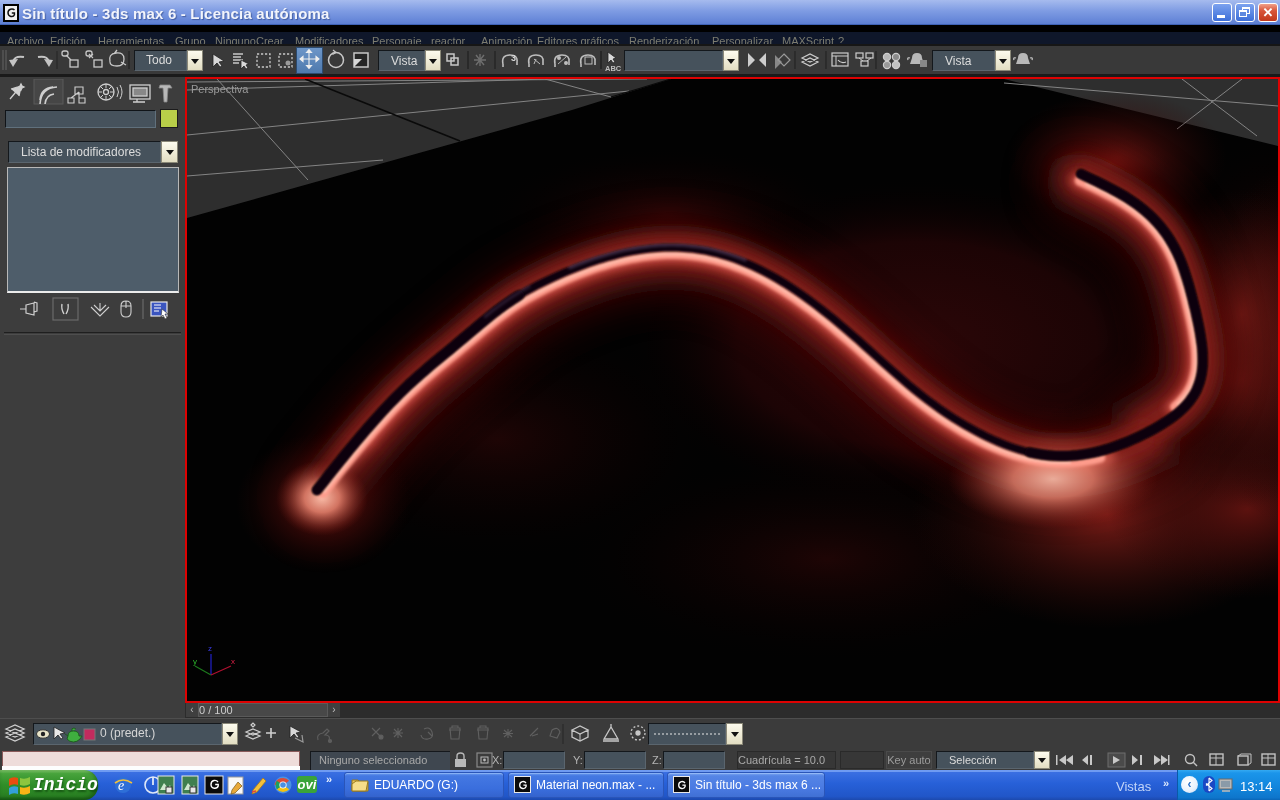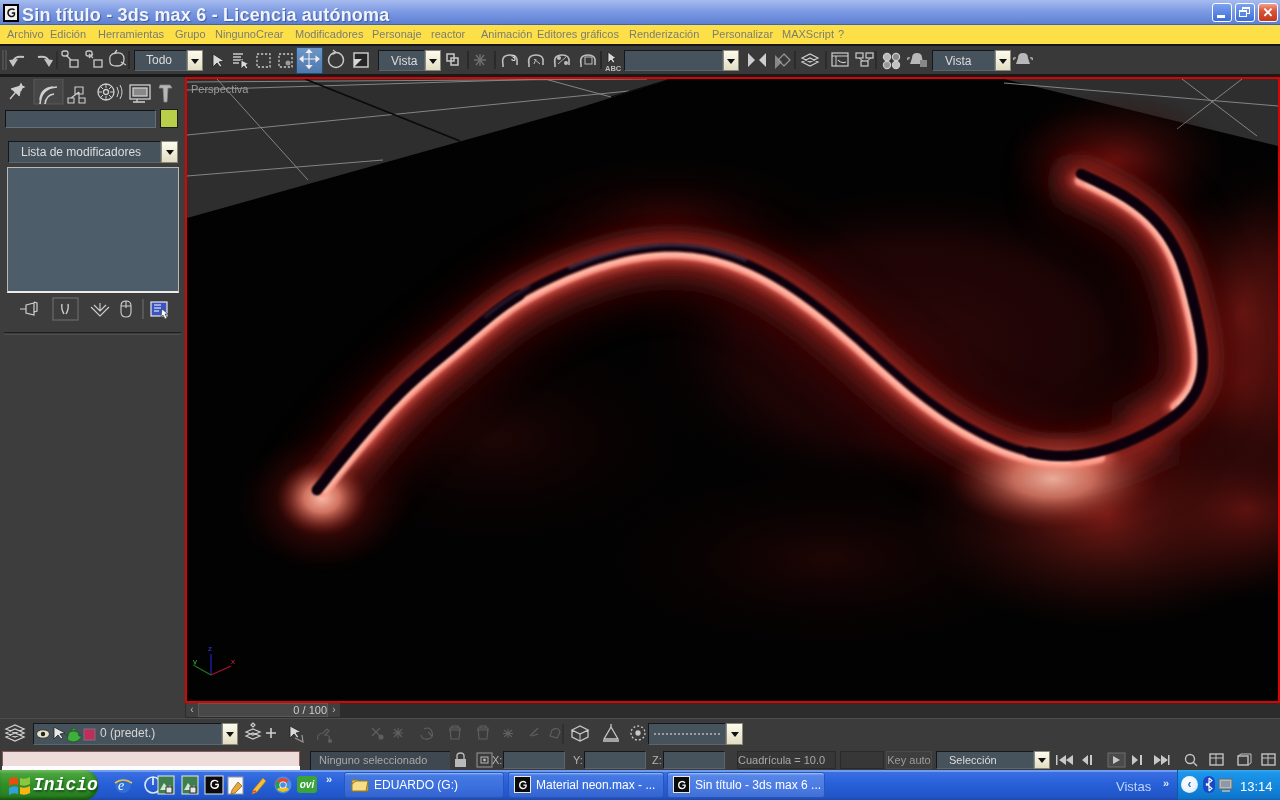--- a/index.html
+++ b/index.html
@@ -8,31 +8,31 @@
 .combobtn:after{content:"";width:0;height:0;border:4px solid transparent;border-top:5px solid #111;margin-top:5px}
 .ctext{color:#dcdcdc;font-size:12px;padding-left:12px;line-height:20px;white-space:nowrap;overflow:hidden}
 </style></head><body>
 
 <div class="abs" style="left:0;top:0;width:1280px;height:25px;background:linear-gradient(#a6bbee,#7f9ce3 45%,#6a8ada 80%,#5d7fd2);border-bottom:1px solid #3f62b5">
  <div class="abs" style="left:3px;top:4px;width:16px;height:18px;background:#f0f0f0;border:2px solid #000">
   <svg width="12" height="14" viewBox="0 0 12 14">
         <path d="M9.5 4 Q8 2.6 5.6 3.2 Q3 3.9 3 6.8 Q3 9.7 5.8 10.4 Q8.6 11 9.4 8.8 L9.4 7 L6.8 7" fill="none" stroke="#111" stroke-width="1.5"></path>
       </svg>
  </div>
- <div class="abs" style="left:22px;top:5px;font-size:18px;font-weight:bold;color:#f2f4fb;text-shadow:1px 1px 1px rgba(20,40,90,.45);letter-spacing:.2px">Sin título - 3ds max 6 - Licencia autónoma</div>
+ <div class="abs" style="left:22px;top:5px;font-size:15px;font-weight:bold;color:#f2f4fb;text-shadow:1px 1px 1px rgba(20,40,90,.45);letter-spacing:.2px">Sin título - 3ds max 6 - Licencia autónoma</div>
  <div class="abs" style="left:1212px;top:3px;width:20px;height:19px;background:linear-gradient(#7ca2ef,#3c6ed8);border:1px solid #fff;border-radius:3px">
       <div class="abs" style="left:4px;bottom:3px;width:8px;height:3px;background:#fff"></div>
     </div>
  <div class="abs" style="left:1235px;top:3px;width:20px;height:19px;background:linear-gradient(#7ca2ef,#3c6ed8);border:1px solid #fff;border-radius:3px">
       <div class="abs" style="left:6px;top:3px;width:8px;height:7px;border:1px solid #fff;border-top:2px solid #fff"></div>
       <div class="abs" style="left:3px;top:6px;width:8px;height:7px;border:1px solid #fff;border-top:2px solid #fff;background:#5c88e0"></div>
     </div>
  <div class="abs" style="left:1258px;top:3px;width:20px;height:19px;background:linear-gradient(#f1a088,#d8553a 40%,#c2391c);border:1px solid #fff;border-radius:3px;color:#fff;font-weight:bold;font-size:13px;text-align:center;line-height:17px">✕</div>
 </div>
-<div class="abs" style="left:0;top:25px;width:1280px;height:19px;background:#fde047">
+<div class="abs" style="left:0;top:32px;width:1280px;height:19px;background:#0f172a">
     <span class="abs" style="left:7px;top:3px;font-size:11px;color:#7c7c70">Archivo</span>
     <span class="abs" style="left:50px;top:3px;font-size:11px;color:#7c7c70">Edición</span>
     <span class="abs" style="left:98px;top:3px;font-size:11px;color:#7c7c70">Herramientas</span>
     <span class="abs" style="left:175px;top:3px;font-size:11px;color:#7c7c70">Grupo</span>
     <span class="abs" style="left:215px;top:3px;font-size:11px;color:#7c7c70">Ninguno</span>
     <span class="abs" style="left:256px;top:3px;font-size:11px;color:#7c7c70">Crear</span>
     <span class="abs" style="left:295px;top:3px;font-size:11px;color:#7c7c70">Modificadores</span>
     <span class="abs" style="left:372px;top:3px;font-size:11px;color:#7c7c70">Personaje</span>
     <span class="abs" style="left:431px;top:3px;font-size:11px;color:#7c7c70">reactor</span>
     <span class="abs" style="left:481px;top:3px;font-size:11px;color:#7c7c70">Animación</span>
@@ -294,21 +294,21 @@
   <path d="M24,596 L44,587" stroke="#b01030"></path>
   <text x="6" y="585" font-size="8" fill="#2db82d" stroke="none">y</text>
   <text x="44" y="585" font-size="8" fill="#e02048" stroke="none">x</text>
   <text x="21" y="572" font-size="8" fill="#3a3ae8" stroke="none">z</text>
  </g>
 </svg>
 
 <div class="abs" style="left:0;top:703px;width:1280px;height:15px;background:#3d3d3d"></div>
 <div class="abs" style="left:185px;top:703px;width:1095px;height:15px;background:#2c2c2c"></div>
 <div class="abs" style="left:186px;top:703px;width:12px;height:14px;background:#3f3f3f;color:#bbb;font-size:10px;text-align:center;line-height:14px">‹</div>
-<div class="abs" style="left:198px;top:703px;width:130px;height:14px;background:#484848;border:1px solid #5a5a5a;color:#ccc;font-size:11px;text-align:right;line-height:13px">0 / 100</div>
+<div class="abs" style="left:198px;top:703px;width:130px;height:14px;background:#484848;border:1px solid #5a5a5a;color:#ccc;font-size:11px;text-align:left;line-height:13px">0 / 100</div>
 <div class="abs" style="left:328px;top:703px;width:12px;height:14px;background:#3f3f3f;color:#bbb;font-size:10px;text-align:center;line-height:14px">›</div>
 <div class="abs" style="left:0;top:718px;width:1280px;height:34px;background:#3b3b3b;border-top:1px solid #4e4e4e"></div>
 <div class="abs" style="left:0;top:752px;width:1280px;height:18px;background:#3b3b3b"></div>
 
 <svg class="abs" style="left:0;top:720px" width="1280" height="30" viewBox="0 0 1280 30">
  <g stroke="#d0d0d0" fill="none" stroke-width="1.3">
   <path d="M6,13 l9,-4 9,4 -9,4 z M6,9 l9,-4 9,4 -9,4 z M6,17 l9,-4 9,4 -9,4 z"></path>
  </g>
  <g stroke="#cfcfcf" fill="none" stroke-width="1.2">
   <path d="M246,16 l7,-3 7,3 -7,3 z M246,12 l7,-3 7,3 -7,3 z M251,5 l2,-2 2,2 -2,2 z"></path>
@@ -435,21 +435,21 @@
   <path d="M141,16 l10,-12 3,3 -9,11 -5,2 z" fill="#f3c03a" stroke="#a8761a" stroke-width=".8"></path>
       <path d="M140,18 l4,-1" stroke="#d44" stroke-width="1.4"></path>
   <circle cx="171" cy="11" r="8.5" fill="#4a90e2"></circle>
       <path d="M171,11 m-8.5,0 a8.5,8.5 0 0 1 14.7,-4.2 l-6.2,4.2 z" fill="#dd4b37"></path>
       <path d="M171,11 l6.2,4.2 a8.5,8.5 0 0 1 -12.4,0 z" fill="#f4c20d"></path>
       <path d="M171,11 l-6.2,-4.2 a8.5,8.5 0 0 0 0,8.4 z" fill="#1aa15f"></path>
       <circle cx="171" cy="11" r="3.6" fill="#fff"></circle>
       <circle cx="171" cy="11" r="2.8" fill="#4a90e2"></circle>
  </g>
 </svg>
-<div class="abs" style="left:297px;top:776px;width:20px;height:17px;background:#3aa33a;border-radius:3px;color:#fff;font-size:10px;font-weight:bold;text-align:center;line-height:17px;font-style:italic">ovi</div>
+<div class="abs" style="left:297px;top:776px;width:20px;height:17px;background:#3aa33a;border-radius:3px;color:#fff;font-size:13px;font-weight:bold;text-align:center;line-height:17px;font-style:italic">ovi</div>
 <div class="abs" style="left:326px;top:773px;color:#e8f0ff;font-size:11px;font-weight:bold">»</div>
 
 <div class="abs" style="left:344px;top:772px;width:160px;height:26px;border-radius:3px;background:linear-gradient(#71a0f0,#4478e2 12%,#3a6edd 65%,#3463cd);border:1px solid #2a55b8;box-shadow:inset 0 1px 0 #86b0f4"></div>
 <svg class="abs" style="left:351px;top:776px" width="18" height="17" viewBox="0 0 18 17">
     <path d="M1,4 h6 l2,2 h8 v9 h-16 z" fill="#e8c35a" stroke="#9a7b1c"></path>
     <path d="M1,8 l4,-3 h12 l-2,10 h-14 z" fill="#f6dd8a" stroke="#9a7b1c"></path>
   </svg>
 <div class="abs" style="left:374px;top:778px;color:#fff;font-size:12px">EDUARDO (G:)</div>
 <div class="abs" style="left:508px;top:772px;width:156px;height:26px;border-radius:3px;background:linear-gradient(#71a0f0,#4478e2 12%,#3a6edd 65%,#3463cd);border:1px solid #2a55b8;box-shadow:inset 0 1px 0 #86b0f4"></div>
 <div class="abs" style="left:514px;top:776px;width:17px;height:17px;background:#0a0a0a;border:1px solid #e8e8e8"></div>

